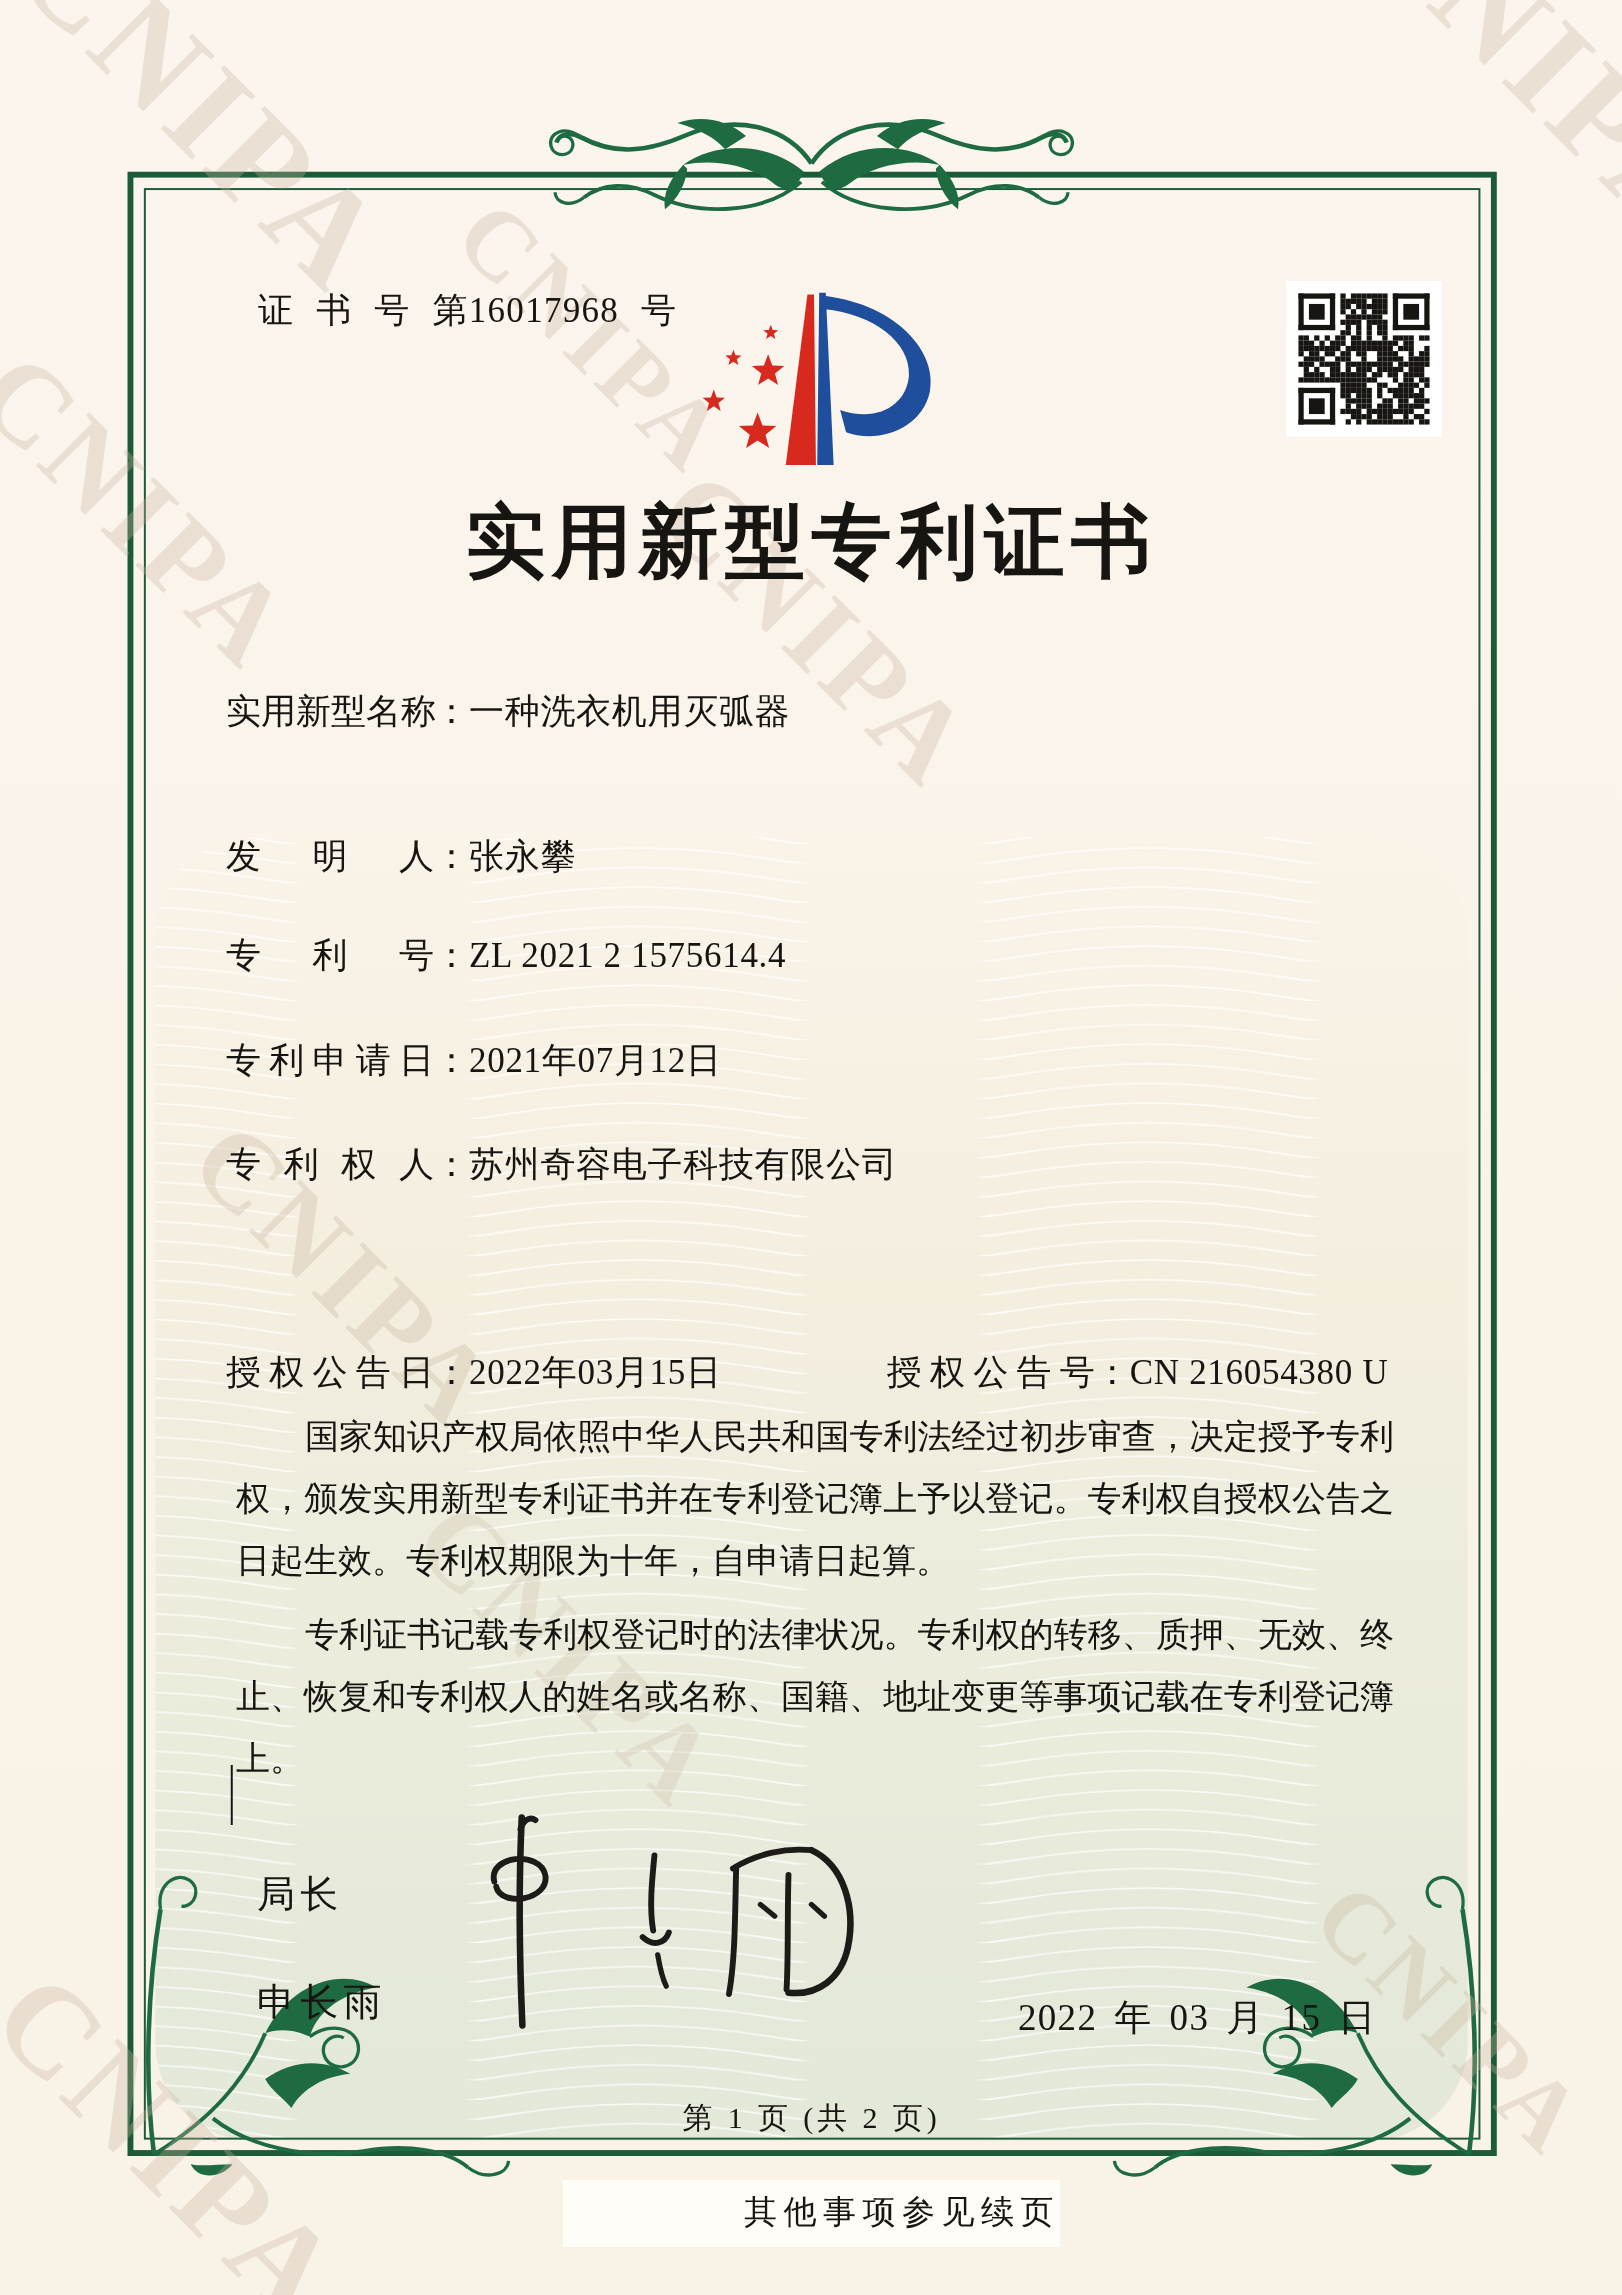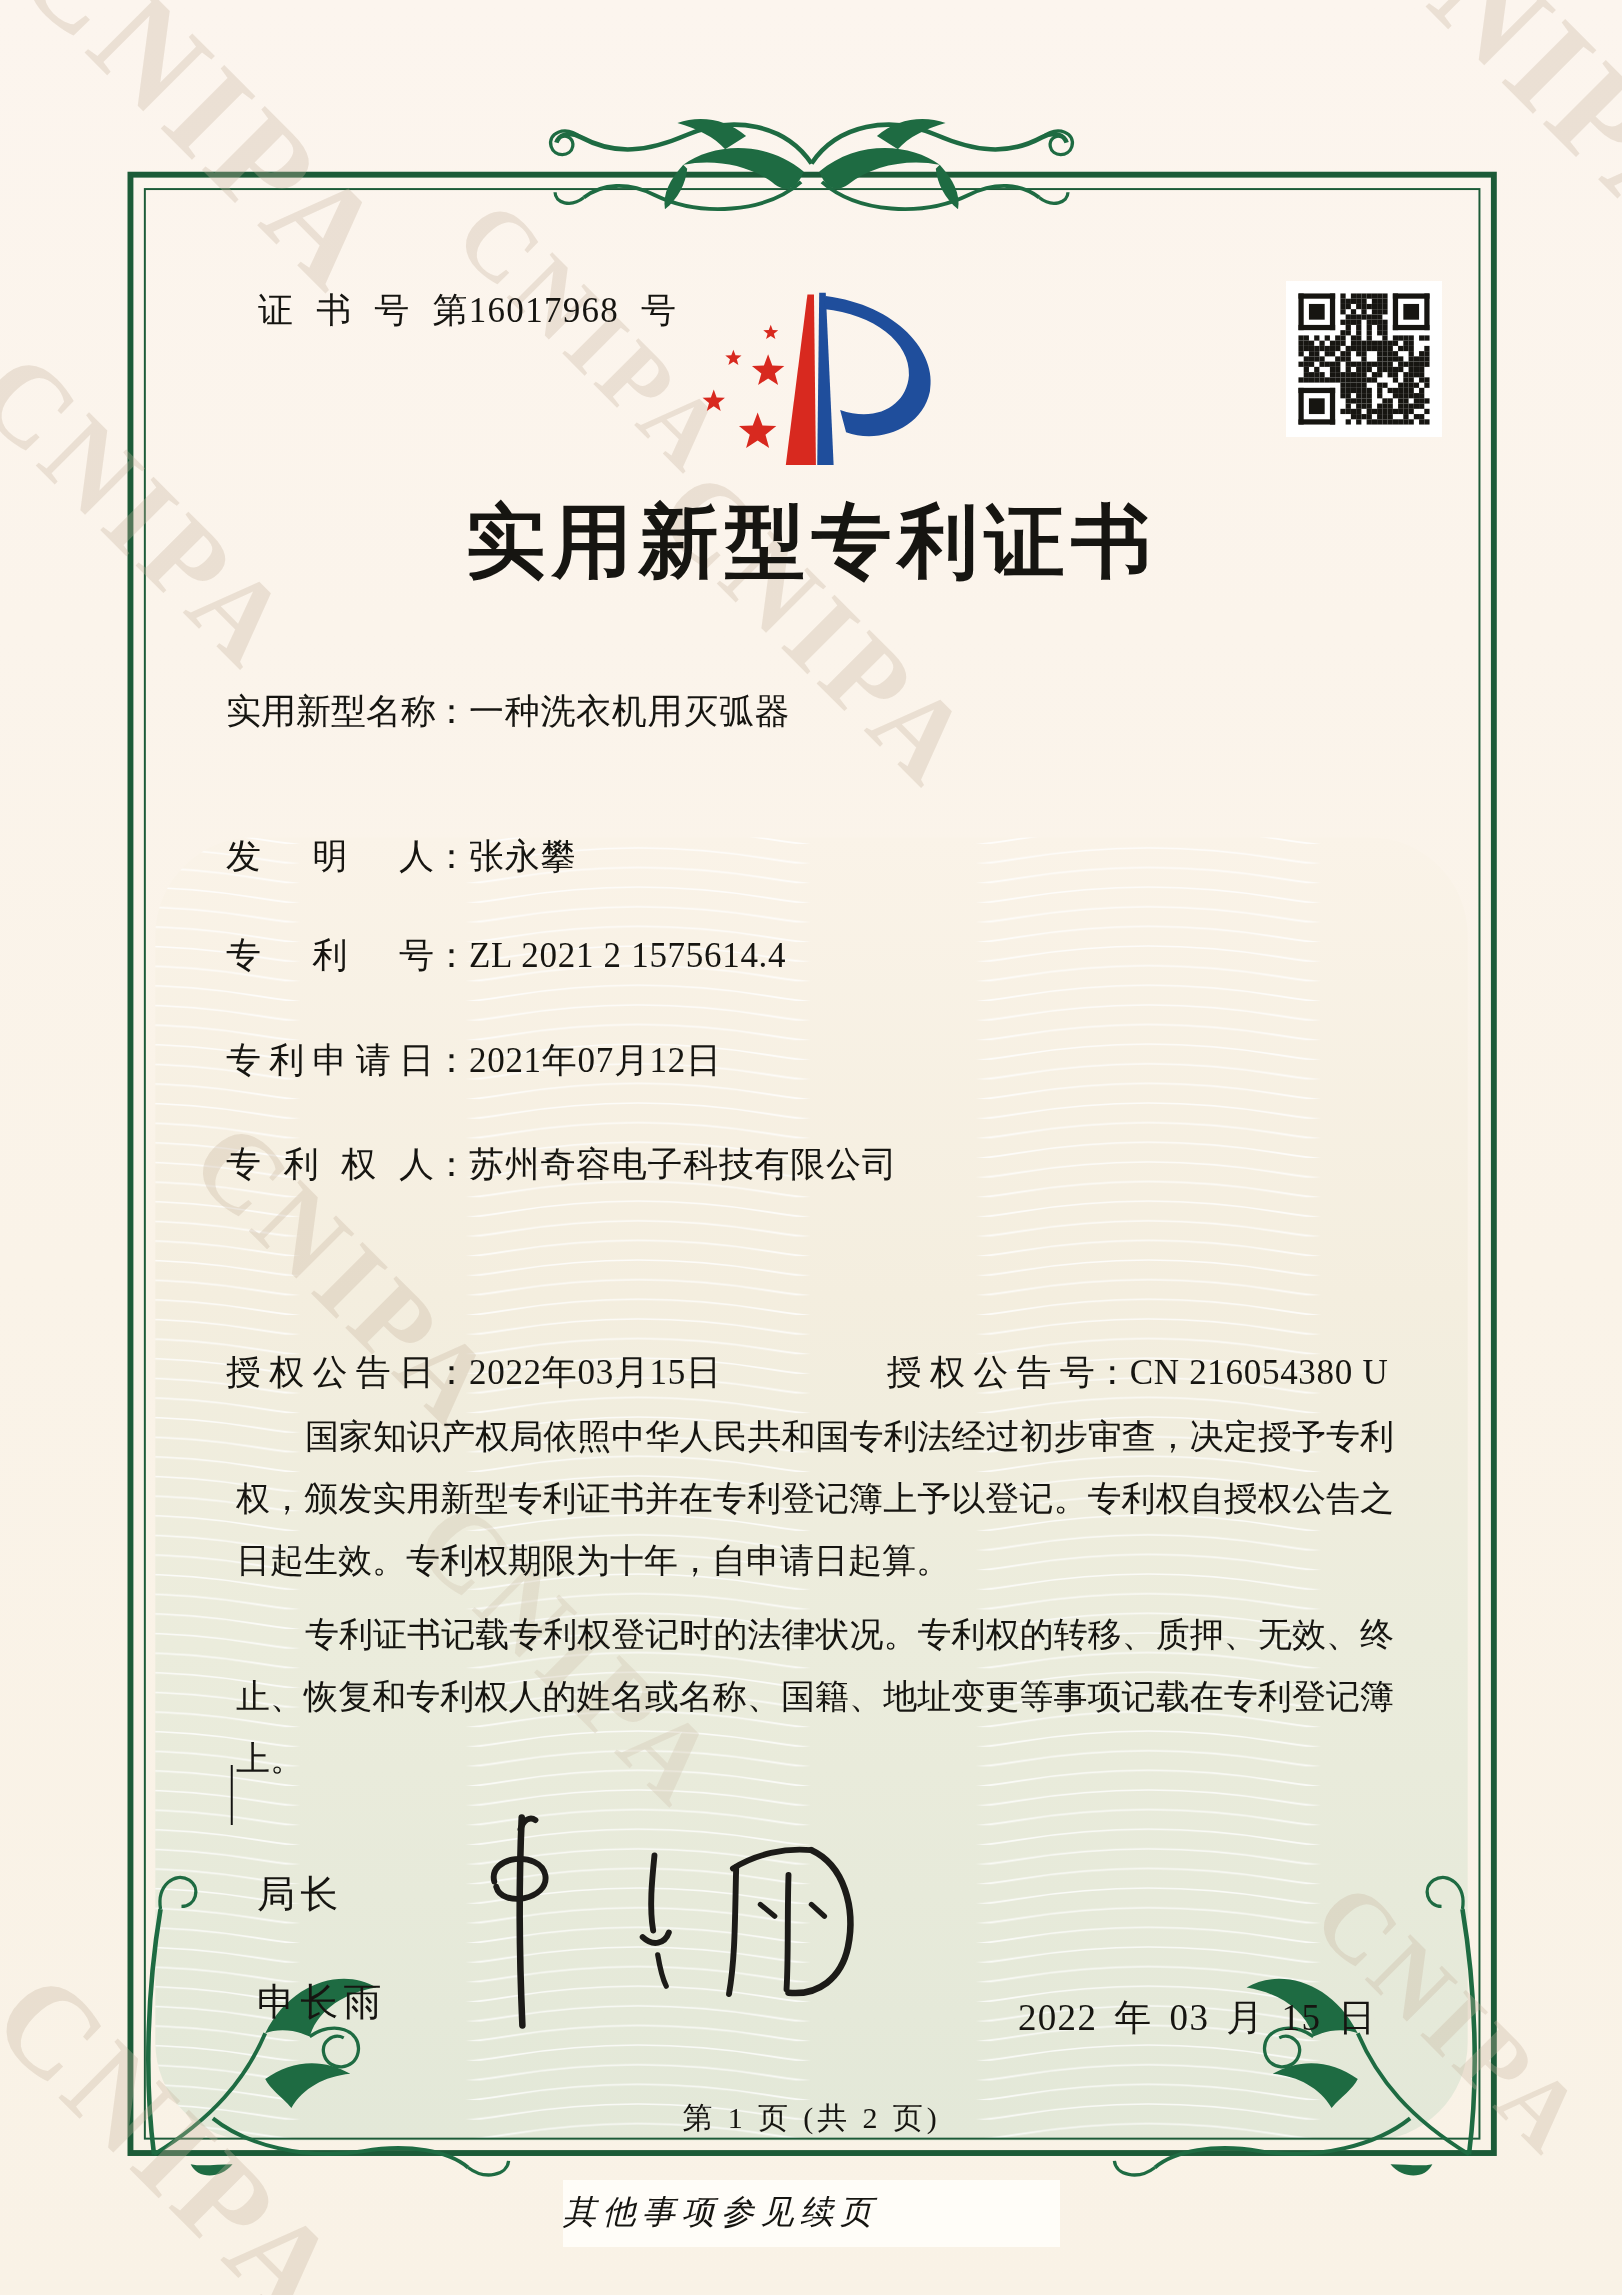--- a/index.html
+++ b/index.html
@@ -15,21 +15,21 @@
   .frow{left:226px;width:1191px;font-size:35px;white-space:nowrap;}
   .flabel{display:inline-block;width:208px;text-align:justify;text-align-last:justify;vertical-align:top;}
   .colon{display:inline-block;}
   .fvalue{letter-spacing:0.7px;}
   .flabel2{display:inline-block;width:208px;text-align:justify;text-align-last:justify;vertical-align:top;margin-left:165px;}
   .paras{left:224px;width:1182px;font-size:34px;line-height:62px;text-align:justify;}
   .paras p{margin:12px;text-indent:69px;}
   .signer{font-family:"Liberation Sans",sans-serif;font-size:38px;letter-spacing:5.2px;}
   .date{font-size:37px;word-spacing:6.5px;letter-spacing:1.3px;}
   .pagefoot{left:0;right:0;text-align:center;font-size:30px;letter-spacing:3.9px;}
-  .notestrip{background:#fffdf8;text-align:left;font-style:italic;}
+  .notestrip{background:#fffdf8;text-align:right;}
   .note{font-size:33px;letter-spacing:6.5px;line-height:65px;}
 </style>
 </head>
 <body>
 
 <div class="page">
 
   <svg class="abs" style="left:0;top:0;" width="1623" height="2295" viewBox="0 0 2480 3508">
     <defs>
       <linearGradient id="panelGrad" x1="0" y1="0" x2="0" y2="1">

